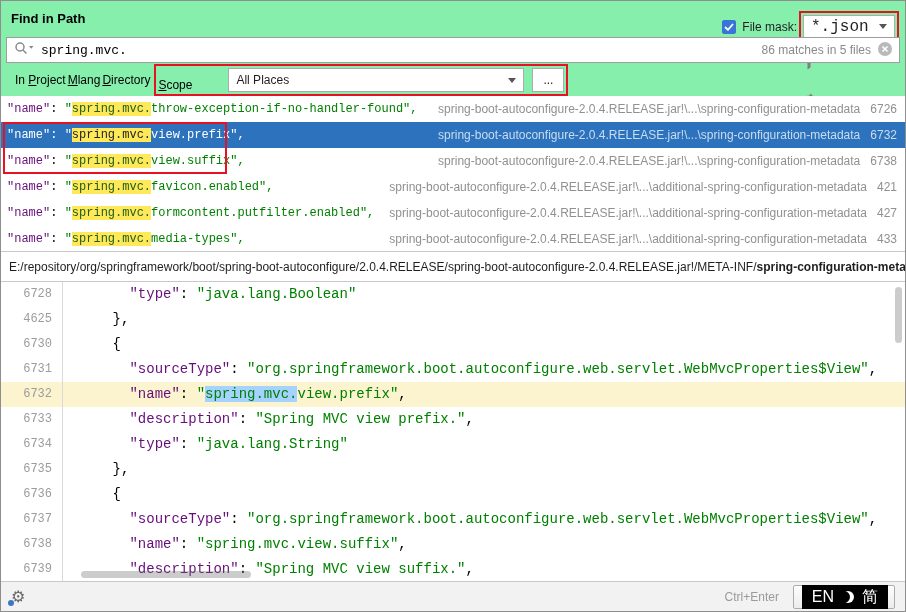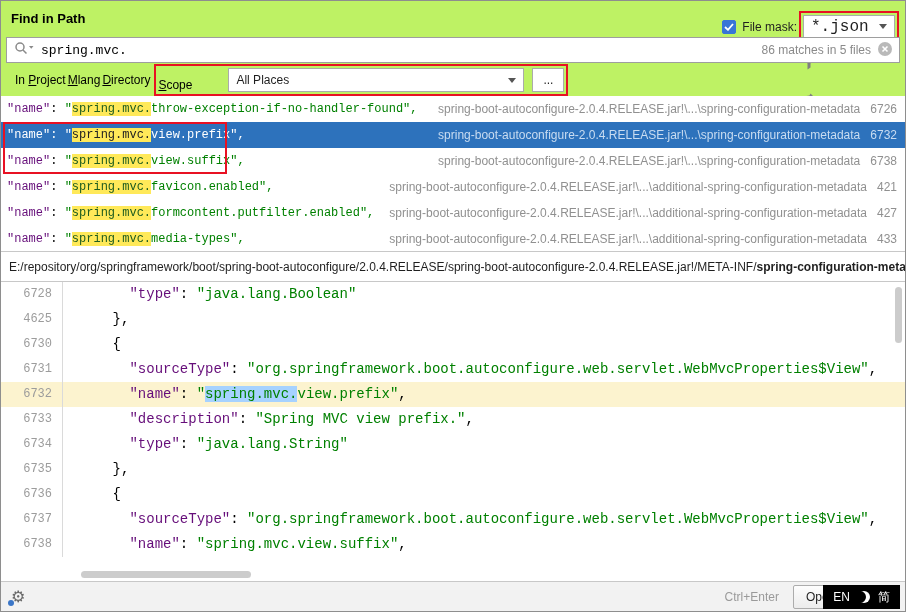--- a/index.html
+++ b/index.html
@@ -1,19 +1,19 @@
 <!DOCTYPE html>
 <html style="--selection-blue: #2D72BC; --match-yellow: #FFE959; --annotation-red: #E81123; --key-purple: #660E7A; --string-green: #008000; --code-selection: #A6D2FF; --current-line: #FCF3CF; --checkbox-blue: #3875D7;"><head>
 <meta charset="utf-8">
 <style>
   * { margin:0; padding:0; box-sizing:border-box; }
   html,body { width:906px; height:612px; }
   body { font-family:"Liberation Sans","DejaVu Sans",sans-serif; font-size:12px; color:#1f1f1f; background:#fff; }
 
-  .window { position:relative; width:906px; height:612px; background:#bef264;
+  .window { position:relative; width:906px; height:612px; background:#86efac;
             box-shadow: inset 0 0 0 1px #8E8E8E; overflow:hidden; }
 
   
   .topbar { position:absolute; left:1px; top:1px; right:1px; height:34px;
             display:flex; align-items:center; padding:0 10px; }
   .title { font-size:13px; font-weight:bold; color:#000; }
   .opts { margin-left:auto; display:flex; align-items:center; gap:15px;flex-direction:column; }
   .opt { display:flex; align-items:center; gap:6px; white-space:nowrap; }
   .cb { width:14px; height:14px; background:#fff; border:1px solid #A9A9A9; border-radius:2px;
         display:inline-flex; align-items:center; justify-content:center; flex:none; }
@@ -89,22 +89,22 @@
   .footer { position:absolute; left:1px; right:1px; bottom:1px; height:30px; background:#F2F2F2;
             border-top:1px solid #C8C8C8; display:flex; align-items:center; padding:0 10px; }
   .gear { position:relative; font-size:16px; color:#6A6A6A; line-height:1; }
   .gear .dot { position:absolute; left:-3px; bottom:-1px; width:6px; height:6px;
                border-radius:50%; background:#3B76C7; }
   .footer-right { margin-left:auto; display:flex; align-items:center; gap:14px; }
   .shortcut { color:#9A9A9A; }
   .open-btn { height:24px; border:1px solid #ACACAC; background:linear-gradient(#FDFDFD,#ECECEC);
               padding:0 26px 0 12px; display:inline-flex; align-items:center; font-size:12px;
               border-radius:2px; color:#1f1f1f; }
-  .ime { position:absolute; right:6px; bottom:3px; height:24px; background:#000; color:#fff;
-         display:flex; align-items:center; gap:8px; padding:0 10px; font-size:12px; z-index:10; }
+  .ime { position:absolute; right:18px; bottom:3px; height:24px; background:#000; color:#fff;
+         display:flex; align-items:center; gap:8px; padding:0 10px; font-size:16px; z-index:10; }
   .moon { width:12px; height:12px; border-radius:50%; box-shadow: inset -4px 0 0 0 #fff; flex:none; }
 </style>
 </head>
 <body>
 
 <div class="window">
 
   <div class="topbar">
     <span class="title">Find in Path</span>
     <div class="opts">
@@ -235,20 +235,24 @@
           <span class="ed-code"><span class="seg-plain">    {</span></span>
         </div>
         <div class="ed-row">
           <span class="ed-num">6737</span>
           <span class="ed-code"><span class="seg-plain">      </span><span class="seg-key">"sourceType"</span><span class="seg-plain">: </span><span class="seg-str">"org.springframework.boot.autoconfigure.web.servlet.WebMvcProperties$View"</span><span class="seg-plain">,</span></span>
         </div>
         <div class="ed-row">
           <span class="ed-num">6738</span>
           <span class="ed-code"><span class="seg-plain">      </span><span class="seg-key">"name"</span><span class="seg-plain">: </span><span class="seg-str">"spring.mvc.view.suffix"</span><span class="seg-plain">,</span></span>
         </div>
+        <div class="ed-row">
+          <span class="ed-num">6739</span>
+          <span class="ed-code"><span class="seg-plain">      </span><span class="seg-key">"description"</span><span class="seg-plain">: </span><span class="seg-str">"Spring MVC view suffix."</span><span class="seg-plain">,</span></span>
+        </div>
       </div>
     <div class="vscroll"></div>
     <div class="hscroll"></div>
   </div>
 
   <div class="footer">
     <span class="gear">⚙<span class="dot"></span></span>
     <div class="footer-right">
       <span class="shortcut">Ctrl+Enter</span>
       <span class="open-btn">Open in Fin</span>

